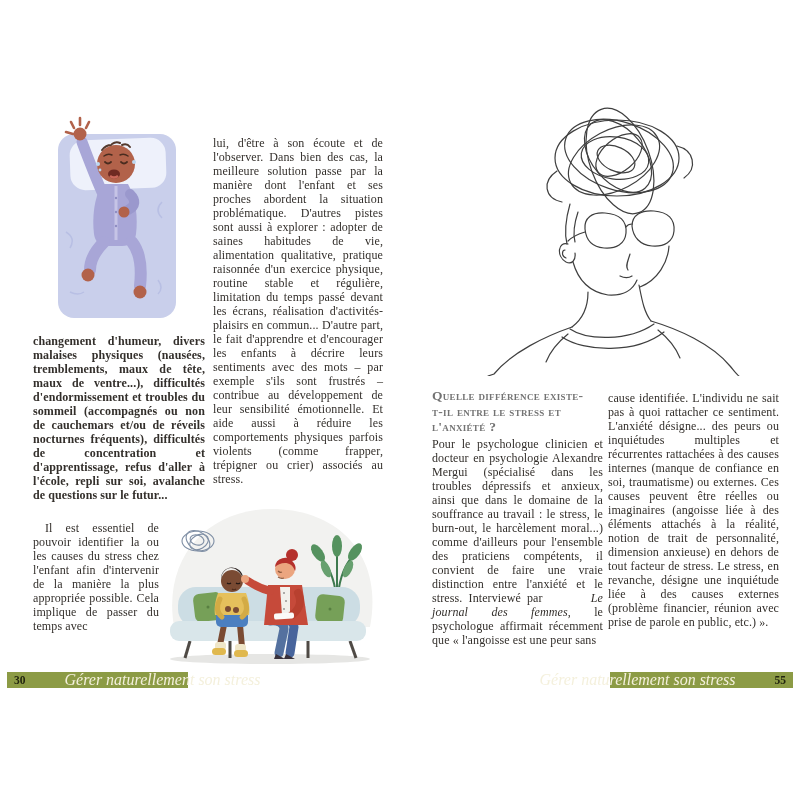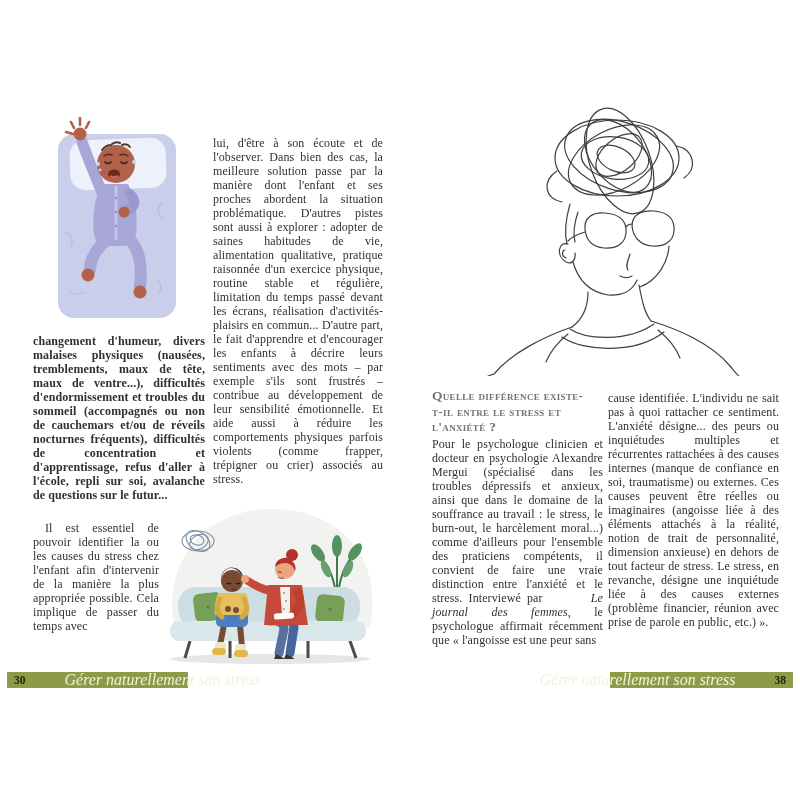--- a/index.html
+++ b/index.html
@@ -196,16 +196,16 @@
     <div class="footer-bar" style="background: rgb(140, 155, 69);"></div>
     <span class="page-num" style="color: rgb(35, 38, 15);">30</span>
     <span class="footer-divider" style="background: rgb(246, 243, 226);"></span>
     <span class="running-title" style="color: rgb(244, 240, 220);">Gérer naturellement son stress</span>
   </div>
 
   <div class="footer footer-right">
     <div class="footer-bar" style="background: rgb(140, 155, 69);"></div>
     <span class="running-title" style="color: rgb(244, 240, 220);">Gérer naturellement son stress</span>
     <span class="footer-divider" style="background: rgb(246, 243, 226);"></span>
-    <span class="page-num" style="color: rgb(35, 38, 15);">38</span>
+    <span class="page-num" style="color: rgb(35, 38, 15);">55</span>
   </div>
 
 </div>
 
 </body></html>

